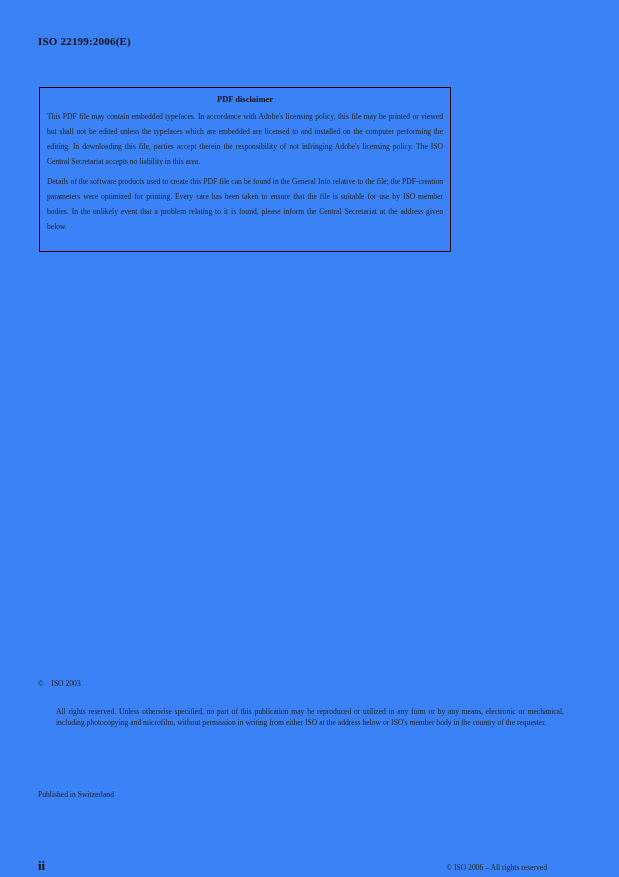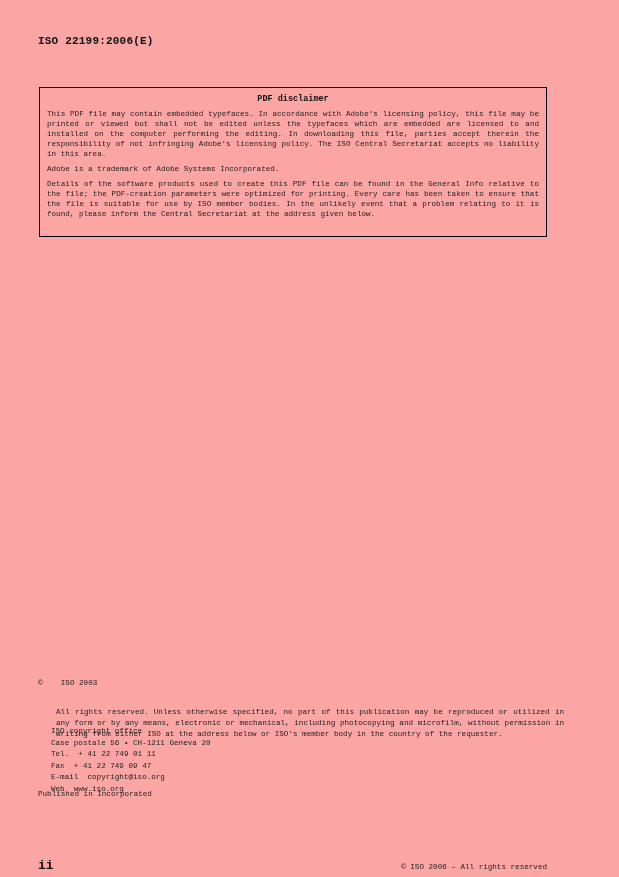--- a/index.html
+++ b/index.html
@@ -1,52 +1,52 @@
 <!DOCTYPE html>
 <html><head>
 <meta charset="utf-8">
 <style>
   html, body { margin: 0; padding: 0; background: #ffffff; }
   .page {
     position: relative;
     width: 619px;
     height: 877px;
-    background: #fca5a5;
-    font-family: Liberation Mono, monospace;
+    background: #3b82f6;
+    font-family: Liberation Serif, serif;
     color: #1a1a1a;
     overflow: hidden;
   }
   .doc-header {
     position: absolute;
     left: 38px; top: 35px;
     font-size: 11px;
     font-weight: bold;
     color: #111;
     letter-spacing: 0.2px;
   }
   .disclaimer-box {
     position: absolute;
     left: 39px; top: 87px;
-    width: 508px;
+    width: 412px;
     box-sizing: border-box;
     border: 1.5px solid #000;
     padding: 5px 7px 7px 7px;
     min-height: 116px;
   }
   .disclaimer-title {
     text-align: center;
     font-size: 8.5px;
     font-weight: bold;
     margin: 1px 0 5px 0;
     color: #111;
   }
   .disclaimer-box p {
     margin: 0 0 5px 0;
     font-size: 7.6px;
-    line-height: 10px;
+    line-height: 15px;
     text-align: justify;
     color: #222;
   }
   .disclaimer-box p:last-child { margin-bottom: 10px; }
   .pre { white-space: pre-wrap; }
   .copyright-year-line {
     position: absolute;
     left: 38px; top: 679px;
     font-size: 7.6px;
     color: #222;
@@ -96,37 +96,28 @@
 </head>
 <body>
 
 <div class="page">
 
   <div class="doc-header">ISO 22199:2006(E)</div>
 
   <div class="disclaimer-box">
     <div class="disclaimer-title">PDF disclaimer</div>
     <p>This PDF file may contain embedded typefaces. In accordance with Adobe's licensing policy, this file may be printed or viewed but shall not be edited unless the typefaces which are embedded are licensed to and installed on the computer performing the editing. In downloading this file, parties accept therein the responsibility of not infringing Adobe's licensing policy. The ISO Central Secretariat accepts no liability in this area.</p>
-    <p>Adobe is a trademark of Adobe Systems Incorporated.</p>
     <p>Details of the software products used to create this PDF file can be found in the General Info relative to the file; the PDF-creation parameters were optimized for printing. Every care has been taken to ensure that the file is suitable for use by ISO member bodies. In the unlikely event that a problem relating to it is found, please inform the Central Secretariat at the address given below.</p>
   </div>
 
   <div class="copyright-year-line pre">©    ISO 2003</div>
 
   <p class="rights">All rights reserved. Unless otherwise specified, no part of this publication may be reproduced or utilized in any form or by any means, electronic or mechanical, including photocopying and microfilm, without permission in writing from either ISO at the address below or ISO's member body in the country of the requester.</p>
 
-  <div class="address">
-    <div class="pre">ISO copyright office</div>
-    <div class="pre">Case postale 56 • CH-1211 Geneva 20</div>
-    <div class="pre">Tel.  + 41 22 749 01 11</div>
-    <div class="pre">Fax  + 41 22 749 09 47</div>
-    <div class="pre">E-mail  copyright@iso.org</div>
-    <div class="pre">Web  www.iso.org</div>
-  </div>
 
-  <div class="published">Published in Incorporated</div>
+  <div class="published">Published in Switzerland</div>
 
   <div class="footer">
     <span class="page-num">ii</span>
     <span class="footer-copy">© ISO 2006 – All rights reserved</span>
   </div>
 
 </div>
 
 </body></html>

